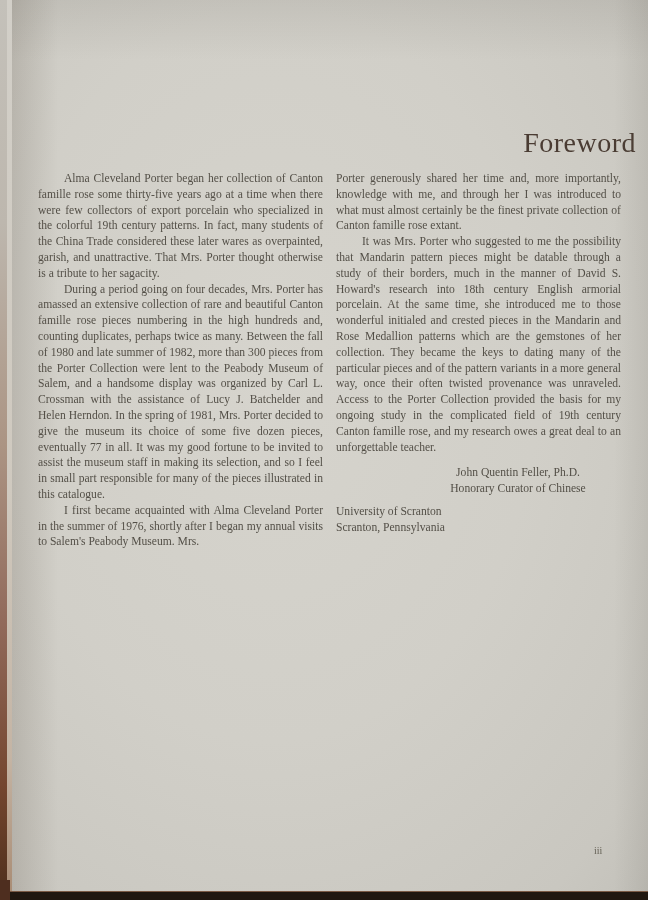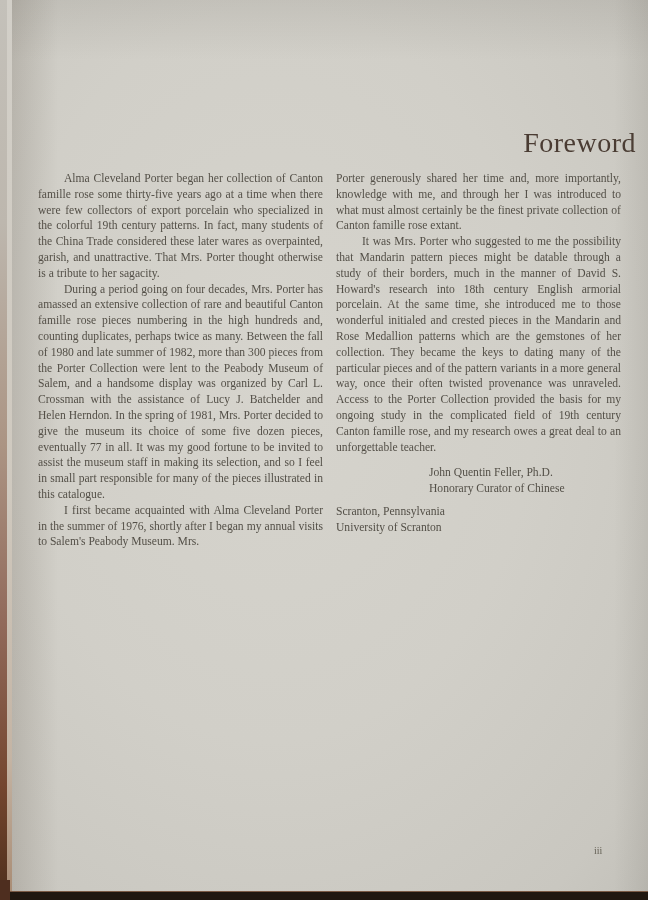--- a/index.html
+++ b/index.html
@@ -80,21 +80,21 @@
     font-size: 11.6px;
     line-height: 15.8px;
     text-align: justify;
   }
   .col p { margin: 0; }
   .col p.indent { text-indent: 26px; }
 
   .signature {
     margin: 10px 14px 0 auto;
     width: 178px;
-    text-align: left;
+    text-align: center;
     line-height: 15.8px;
   }
   .affiliation {
     margin-top: 7px;
     text-align: left;
     line-height: 15.8px;
   }
 
   .page-number {
     position: absolute;
@@ -119,22 +119,22 @@
     <div class="col">
       <p>Porter generously shared her time and, more importantly, knowledge with me, and through her I was introduced to what must almost certainly be the finest private collection of Canton famille rose extant.</p>
       <p class="indent">It was Mrs. Porter who suggested to me the possibility that Mandarin pattern pieces might be datable through a study of their borders, much in the manner of David S. Howard's research into 18th century English armorial porcelain. At the same time, she introduced me to those wonderful initialed and crested pieces in the Mandarin and Rose Medallion patterns which are the gemstones of her collection. They became the keys to dating many of the particular pieces and of the pattern variants in a more general way, once their often twisted provenance was unraveled. Access to the Porter Collection provided the basis for my ongoing study in the complicated field of 19th century Canton famille rose, and my research owes a great deal to an unforgettable teacher.</p>
 
       <div class="signature">
         <div>John Quentin Feller, Ph.D.</div>
         <div>Honorary Curator of Chinese</div>
       </div>
 
       <div class="affiliation">
+        <div>University of Scranton</div>
         <div>Scranton, Pennsylvania</div>
-        <div>University of Scranton</div>
       </div>
     </div>
   </div>
 
   <div class="page-number">iii</div>
 
   <div class="shade-top"></div>
   <div class="shade-right"></div>
   <div class="shade-left"></div>
   <div class="edge-left"></div>

